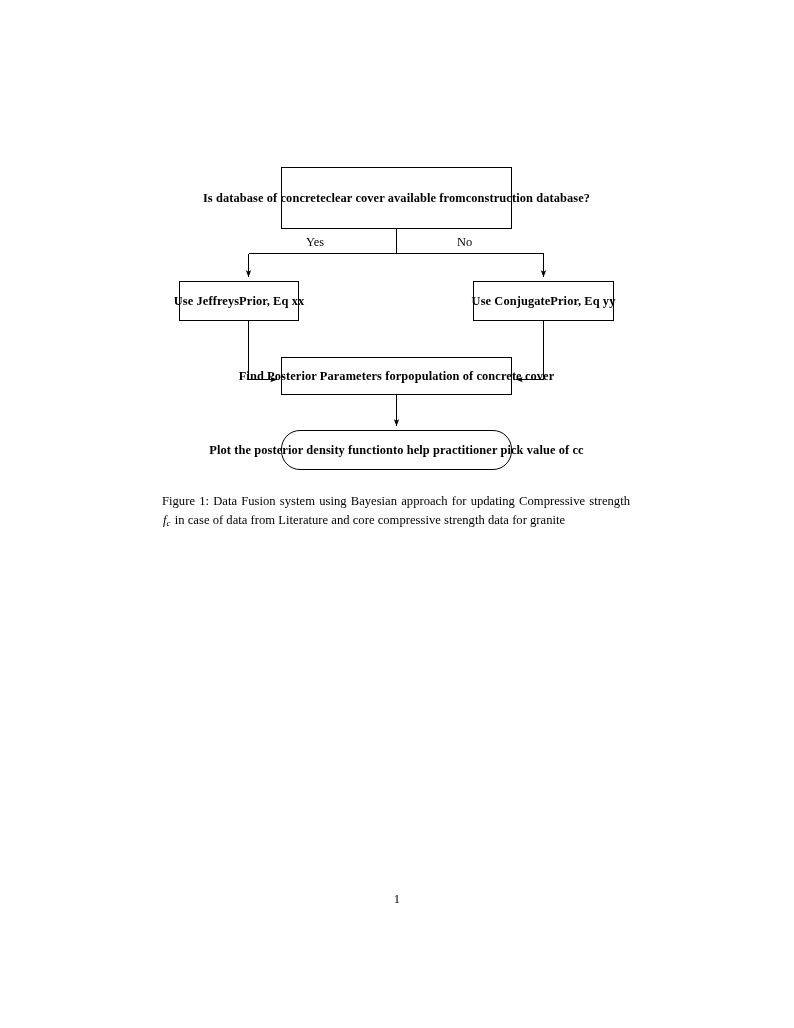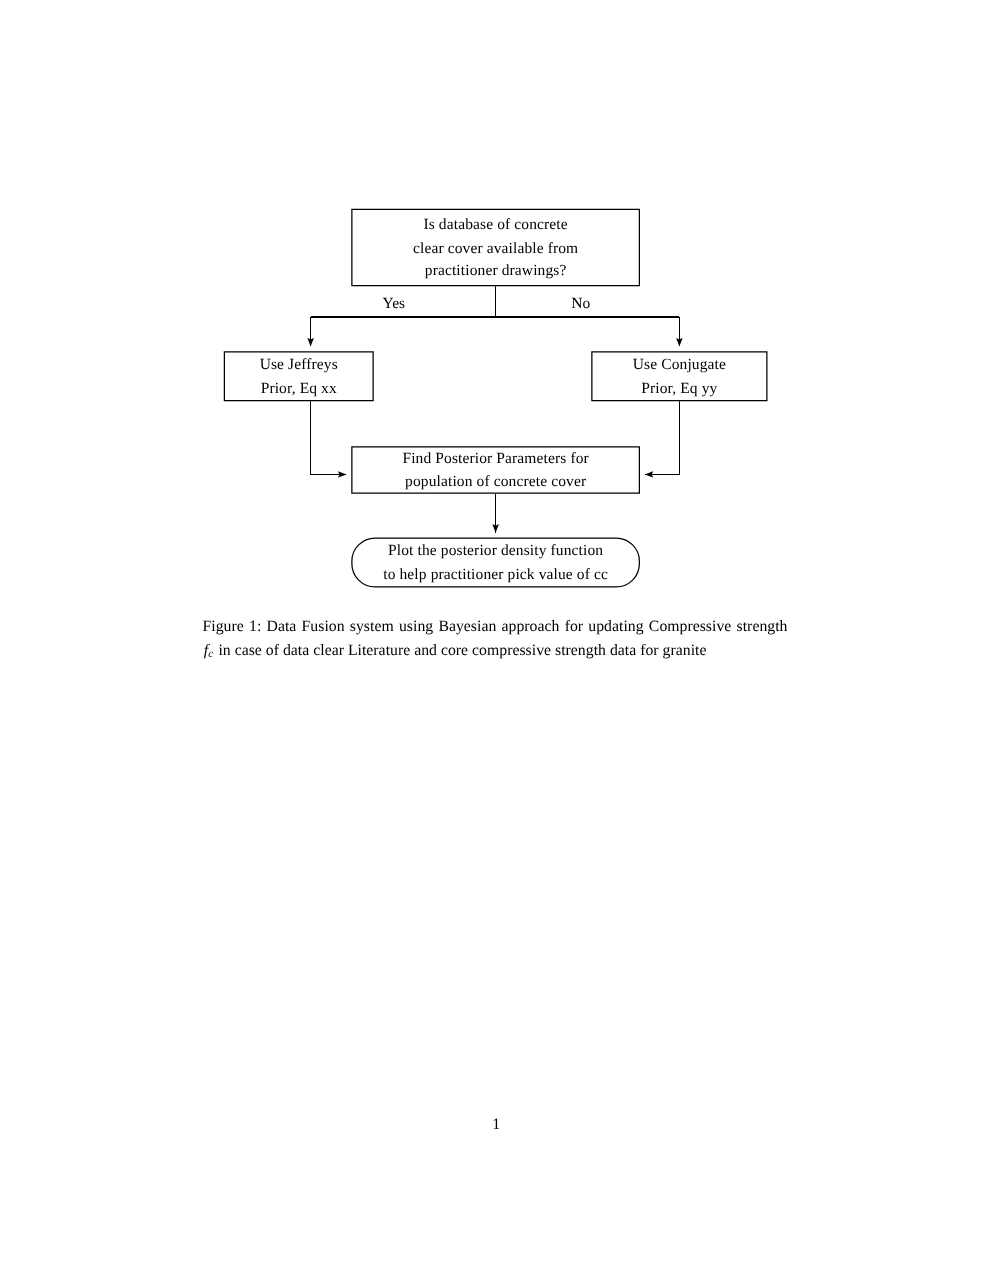--- a/index.html
+++ b/index.html
@@ -33,27 +33,28 @@
     height: 490px;
     pointer-events: none;
   }
 
   .node-box {
     position: absolute;
     box-sizing: border-box;
     border: 1px solid #000000;
     background: #ffffff;
     display: flex;
-    flex-direction: column;
+    flex-direction: row;
     align-items: center;
     justify-content: center;
     text-align: center;
     font-size: 12.4px;
     line-height: 1.52;
     letter-spacing: 0.1px;
+    font-weight: bold;
   }
   .node-box .line {
     display: block;
     white-space: nowrap;
   }
 
   #node-decision { left: 281px; top: 167px;  width: 231px; height: 62px; }
   #node-jeffreys  { left: 179px; top: 281px; width: 120px; height: 40px; }
   #node-conjugate { left: 473px; top: 281px; width: 141px; height: 40px; }
   #node-posterior { left: 281px; top: 357px; width: 231px; height: 38px; }
@@ -128,21 +129,21 @@
 
       <path d="M543.5,321 L543.5,379.5 L516,379.5" marker-end="url(#arrowhead)"></path>
 
       <path d="M396.5,395 L396.5,426" marker-end="url(#arrowhead)"></path>
     </g>
   </svg>
 
   <div class="node-box" id="node-decision">
     <span class="line">Is database of concrete</span>
     <span class="line">clear cover available from</span>
-    <span class="line">practitioner drawings?</span>
+    <span class="line">construction database?</span>
   </div>
 
   <span class="edge-label" id="label-yes">Yes</span>
   <span class="edge-label" id="label-no">No</span>
 
   <div class="node-box" id="node-jeffreys">
     <span class="line">Use Jeffreys</span>
     <span class="line">Prior, Eq xx</span>
   </div>
 
@@ -158,18 +159,18 @@
 
   <div class="node-box" id="node-plot">
     <span class="line">Plot the posterior density function</span>
     <span class="line">to help practitioner pick value of cc</span>
   </div>
 
   <div id="caption">
     <span>Figure 1:</span>
     <span>Data Fusion system using Bayesian approach for updating Compressive strength</span>
     <span class="mathvar"><span>f</span><sub>c</sub></span>
-    <span>in case of data clear Literature and core compressive strength data for granite</span>
+    <span>in case of data from Literature and core compressive strength data for granite</span>
   </div>
 
   <div id="page-number">1</div>
 
 </div>
 
 </body></html>

